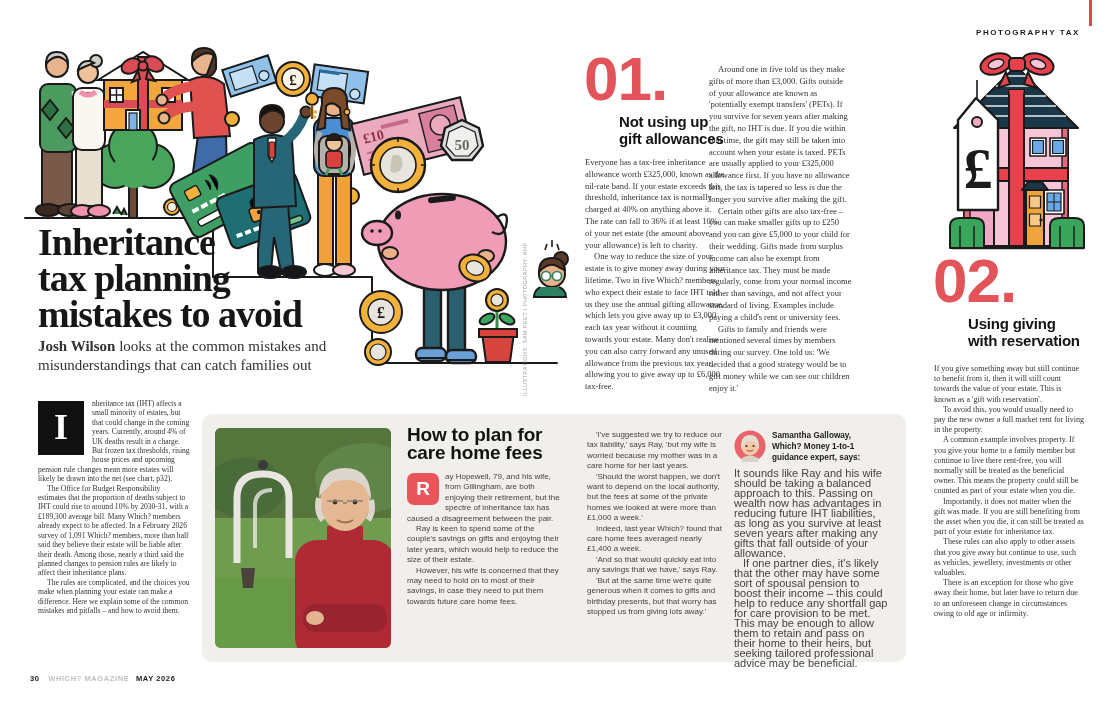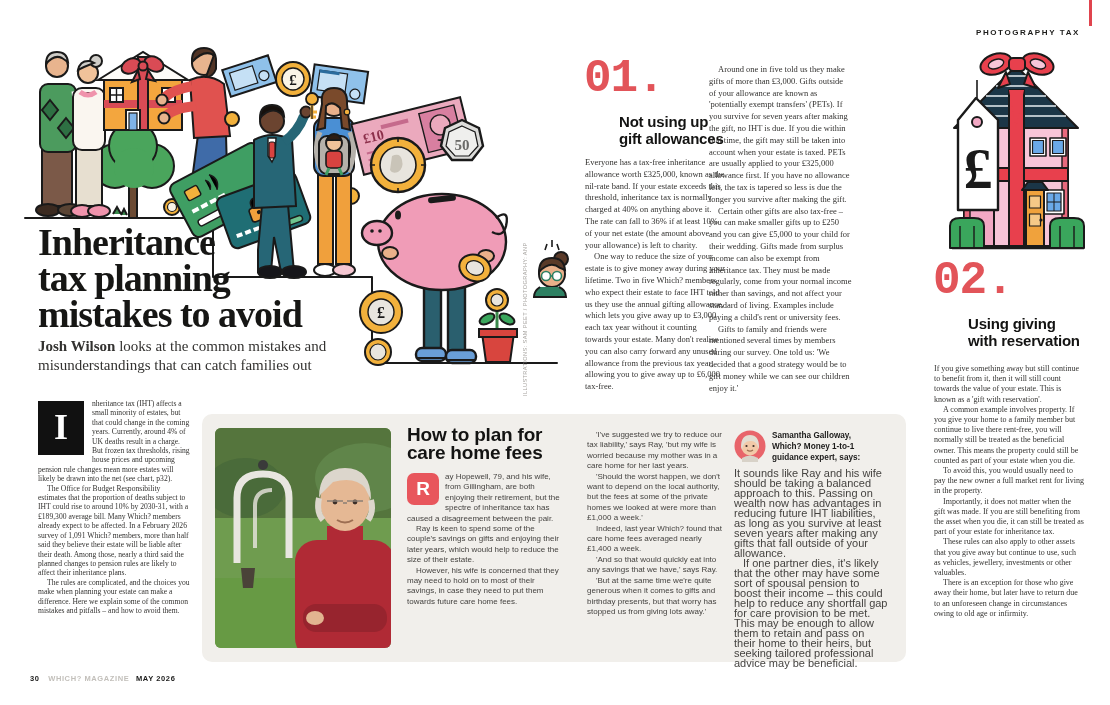--- a/index.html
+++ b/index.html
@@ -14,21 +14,21 @@
   
   .serif{font-family:"Liberation Serif",serif;color:#333230;}
   .intro{font-size:7.6px;line-height:9.4px;width:152px;}
   .bodycol{font-size:8.5px;line-height:11.8px;}
   .bodycol p,.intro p{margin:0;}
   .ind{text-indent:9px;}
   .dropcap-i{float:left;width:46px;height:54px;background:#111;color:#fff;margin:2px 8px 2px 0;
              display:flex;align-items:center;justify-content:center;
              font-family:"Liberation Serif",serif;font-size:36px;font-weight:bold;}
   
-  .num{font-family:Liberation Mono, monospace;font-weight:bold;font-size:46px;line-height:46px;
+  .num{font-family:Liberation Sans, sans-serif;font-weight:bold;font-size:62px;line-height:46px;
        color:#e25459;letter-spacing:-1px;text-align:right;}
   .subhead{font-weight:bold;color:#131312;font-size:15px;line-height:16.5px;letter-spacing:-.2px;margin-left:34px;}
   
   .greybox{background:#f1efeb;border-radius:10px;}
   .boxtitle{font-weight:bold;color:#131312;font-size:19px;line-height:18px;letter-spacing:-.2px;}
   .sans-body{font-size:8px;line-height:10.4px;color:#454340;}
   .sans-body p{margin:0;}
   .dropcap-r{float:left;width:32px;height:32px;background:#e8565c;border-radius:7px;color:#fff;
              margin:1px 6px 2px 0;display:flex;align-items:center;justify-content:center;
              font-weight:bold;font-size:19px;}
@@ -446,22 +446,22 @@
     </g>
   </svg>
 
   <div class="abs num" style="left:933px;top:258px">02.</div>
   <div class="abs subhead" style="left:934px;top:316px">
     <div>Using giving</div>
     <div>with reservation</div>
   </div>
   <div class="abs serif bodycol s2col" style="left:934px;top:364px">
     <p>If you give something away but still continue to benefit from it, then it will still count towards the value of your estate. This is known as a 'gift with reservation'.</p>
+    <p class="ind">To avoid this, you would usually need to pay the new owner a full market rent for living in the property.</p>
     <p class="ind">A common example involves property. If you give your home to a family member but continue to live there rent-free, you will normally still be treated as the beneficial owner. This means the property could still be counted as part of your estate when you die.</p>
-    <p class="ind">To avoid this, you would usually need to pay the new owner a full market rent for living in the property.</p>
     <p class="ind">Importantly, it does not matter when the gift was made. If you are still benefiting from the asset when you die, it can still be treated as part of your estate for inheritance tax.</p>
     <p class="ind">These rules can also apply to other assets that you give away but continue to use, such as vehicles, jewellery, investments or other valuables.</p>
     <p class="ind">There is an exception for those who give away their home, but later have to return due to an unforeseen change in circumstances owing to old age or infirmity.</p>
   </div>
 
   <div class="abs footer" style="left:30px;top:674px">
     <span>30</span>
     <span class="grey" style="margin-left:6px">WHICH? MAGAZINE</span>
     <span style="margin-left:4px">MAY 2026</span>
   </div>

